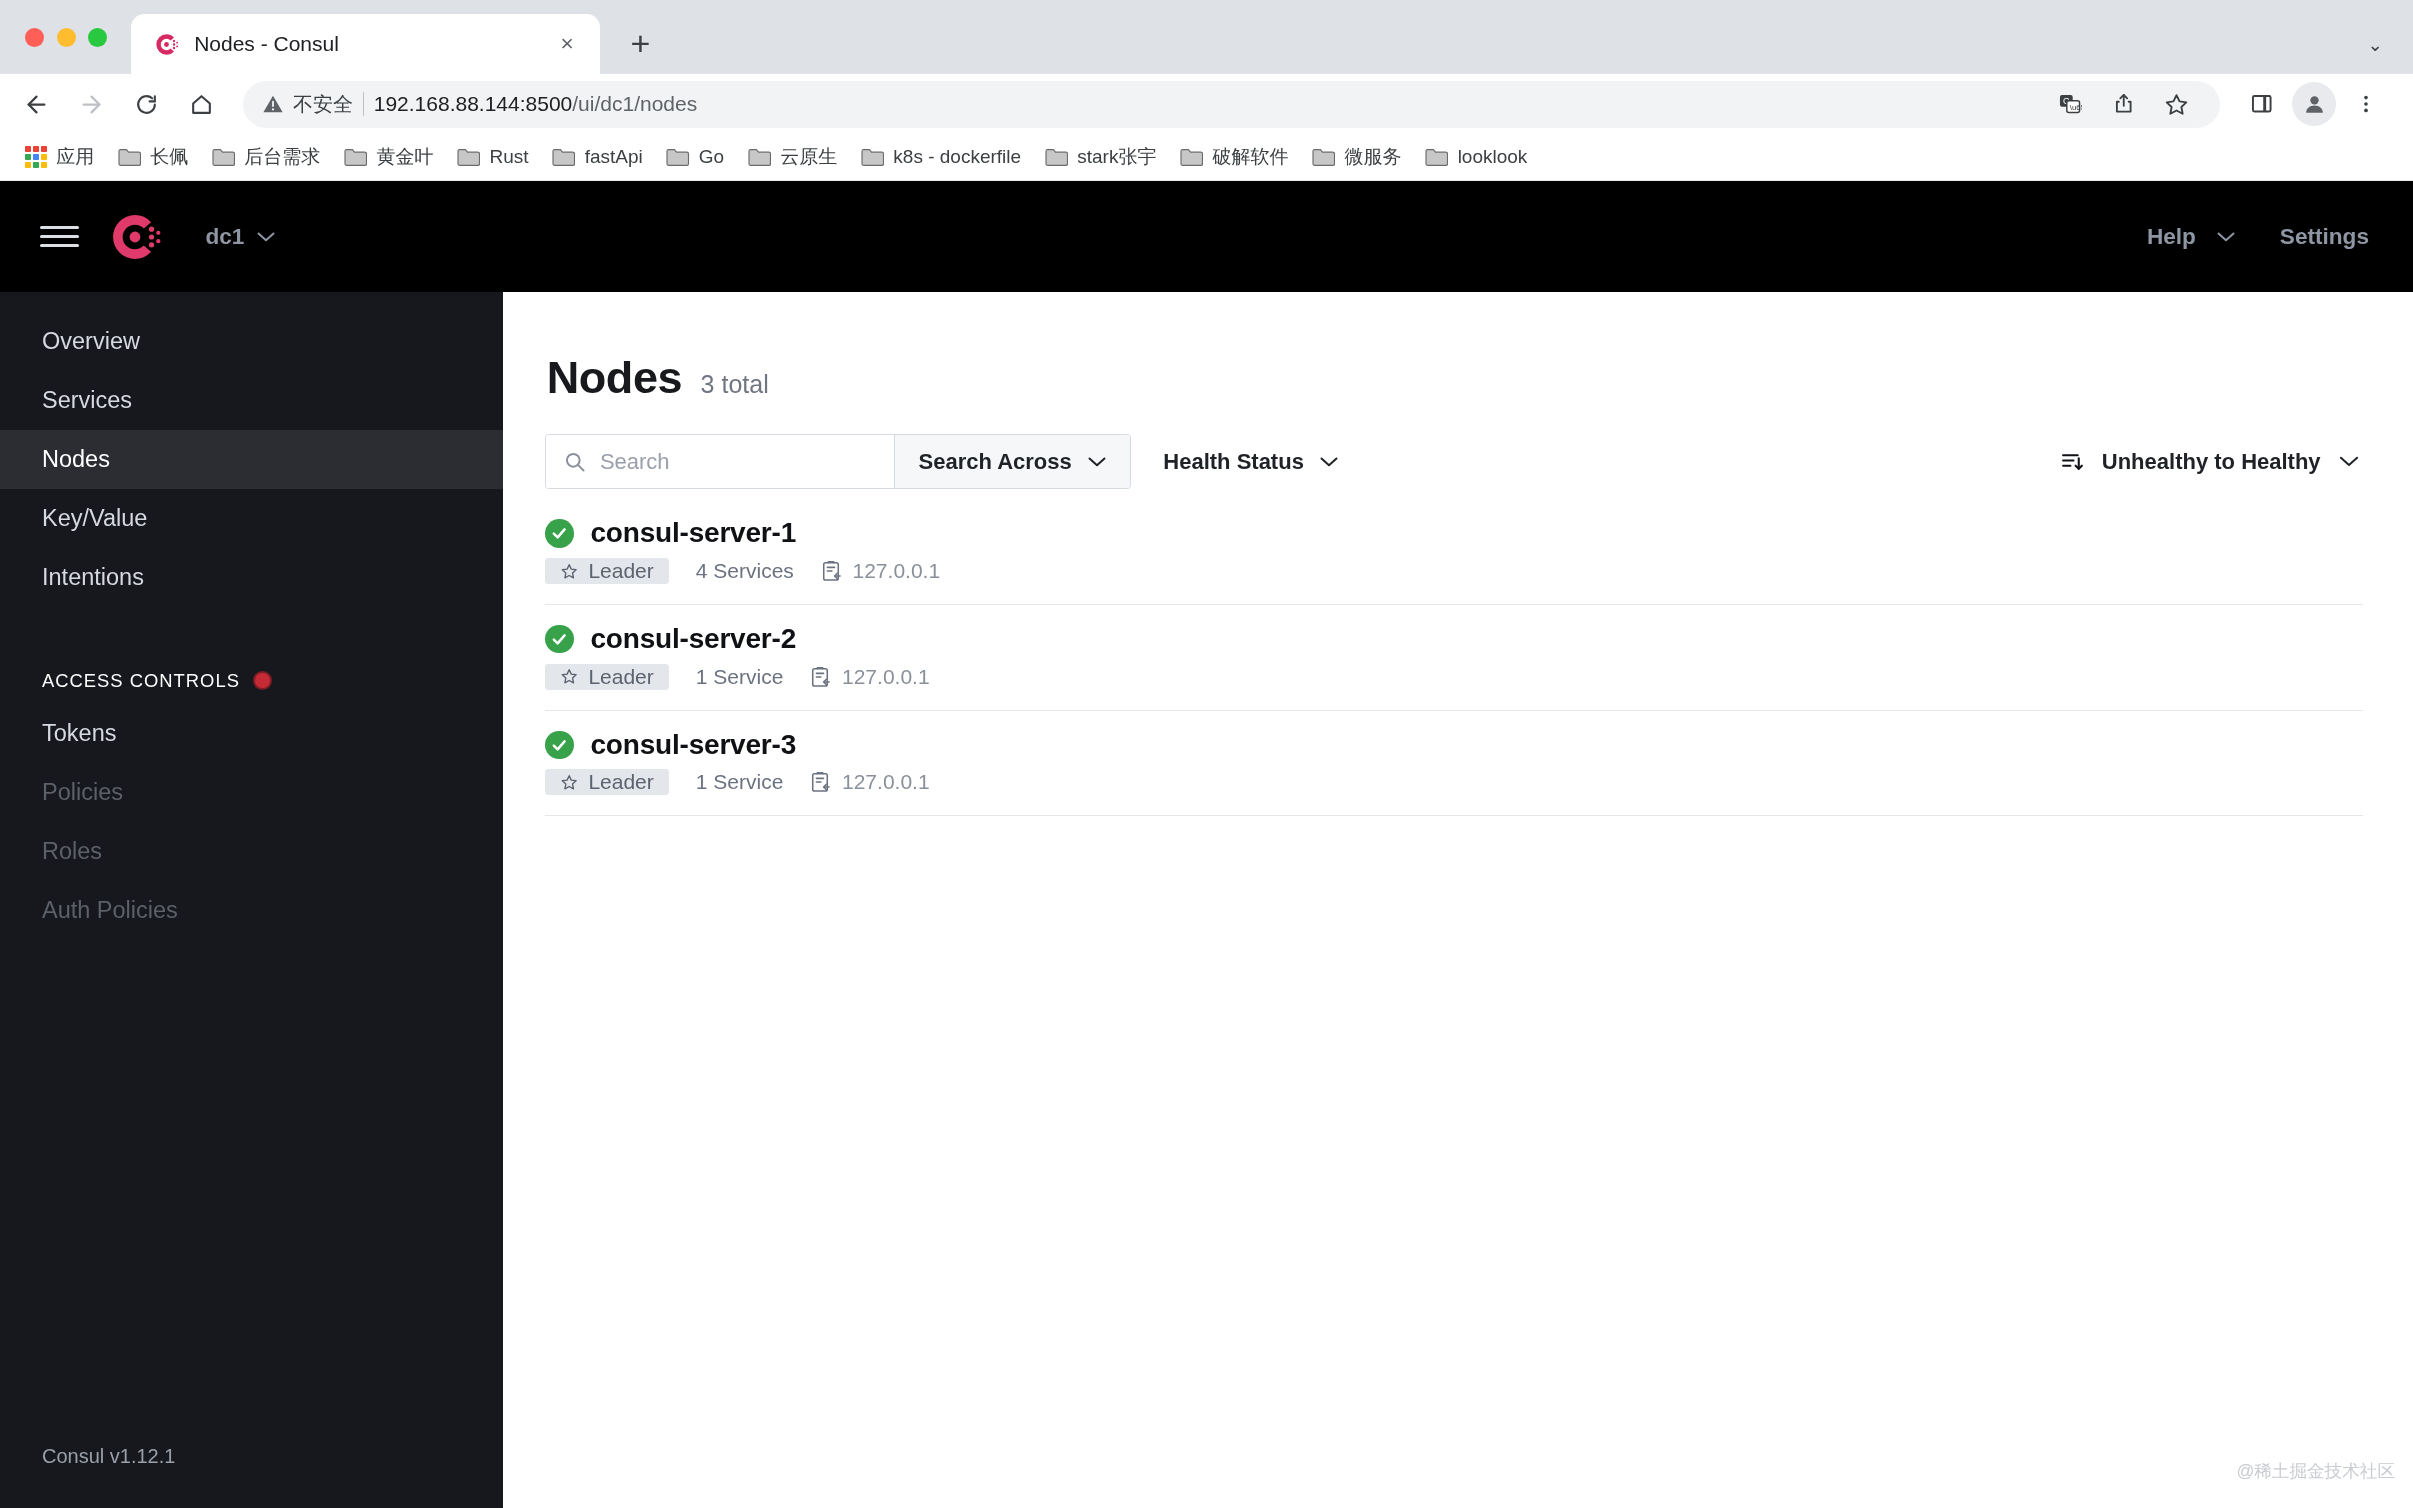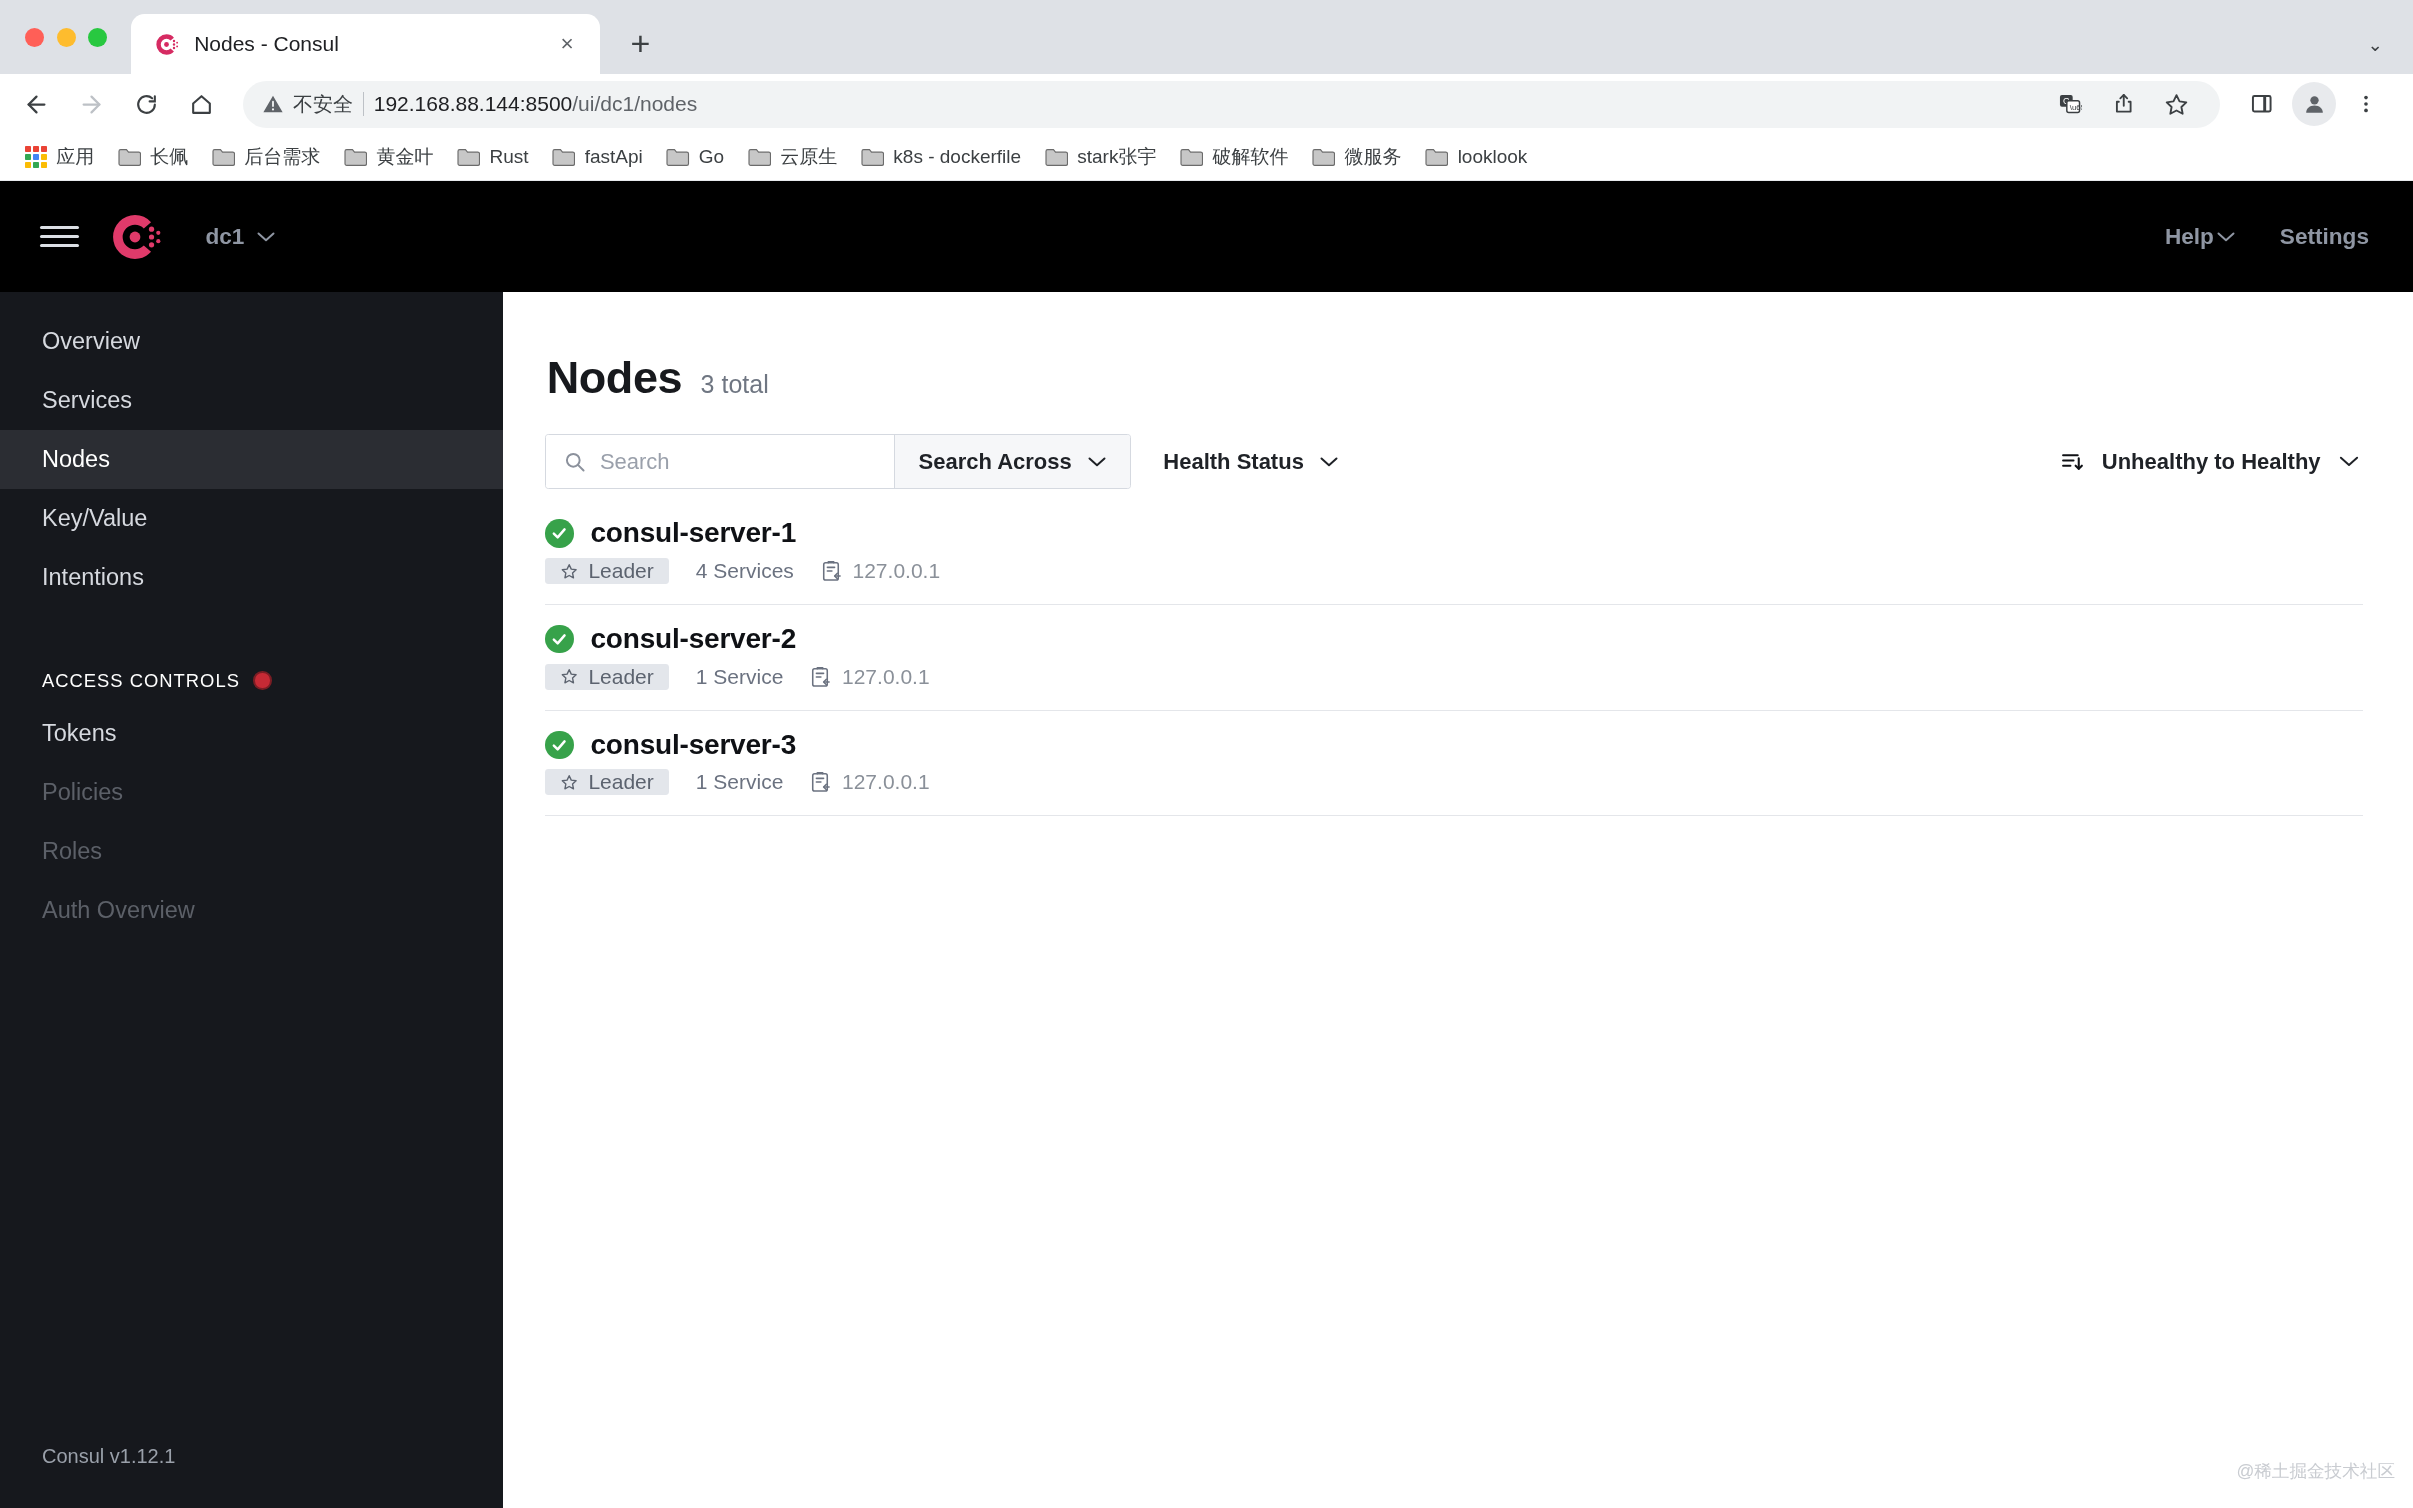--- a/index.html
+++ b/index.html
@@ -131,21 +131,21 @@
   .hamburger { width: 39px; height: 39px; display: flex; flex-direction: column; justify-content: center; gap: 6.7px; flex: 0 0 39px; }
   .hamburger i { display: block; height: 2.5px; background: #dcdfe5; border-radius: 1.7px; }
   .consul-logo { width: 54px; height: 54px; margin-left: 28.5px; flex: 0 0 54px; }
   .dc-select {
     margin-left: 44px;
     display: flex; align-items: center; gap: 11.7px;
     color: #8f96a3; font-size: 22.6px; font-weight: bold;
   }
   .caret { display: inline-block; }
   .header-right { margin-left: auto; display: flex; align-items: center; gap: 44px; }
-  .header-link { display: flex; align-items: center; gap: 2px; color: #8f96a3; font-size: 22.6px; font-weight: bold; }
+  .header-link { display: flex; align-items: center; gap: 20px; color: #8f96a3; font-size: 22.6px; font-weight: bold; }
 
   .app-body { flex: 1; display: flex; min-height: 0; }
 
   .sidebar {
     width: 503px; flex: 0 0 503px;
     background: #16181d;
     display: flex; flex-direction: column;
     padding-top: 20px;
     position: relative;
   }
@@ -539,21 +539,21 @@
         <div class="nav-item">Intentions</div>
 
         <div class="nav-section">
           <span>ACCESS CONTROLS</span>
           <span class="acl-dot"></span>
         </div>
 
         <div class="nav-item">Tokens</div>
         <div class="nav-item disabled">Policies</div>
         <div class="nav-item disabled">Roles</div>
-        <div class="nav-item disabled">Auth Overview</div>
+        <div class="nav-item disabled">Auth Policies</div>
 
         <div class="sidebar-footer">Consul v1.12.1</div>
       </nav>
 
       <main class="main">
 
         <div class="page-title-row">
           <h1 class="page-title">Nodes</h1>
           <span class="page-count">3 total</span>
         </div>

